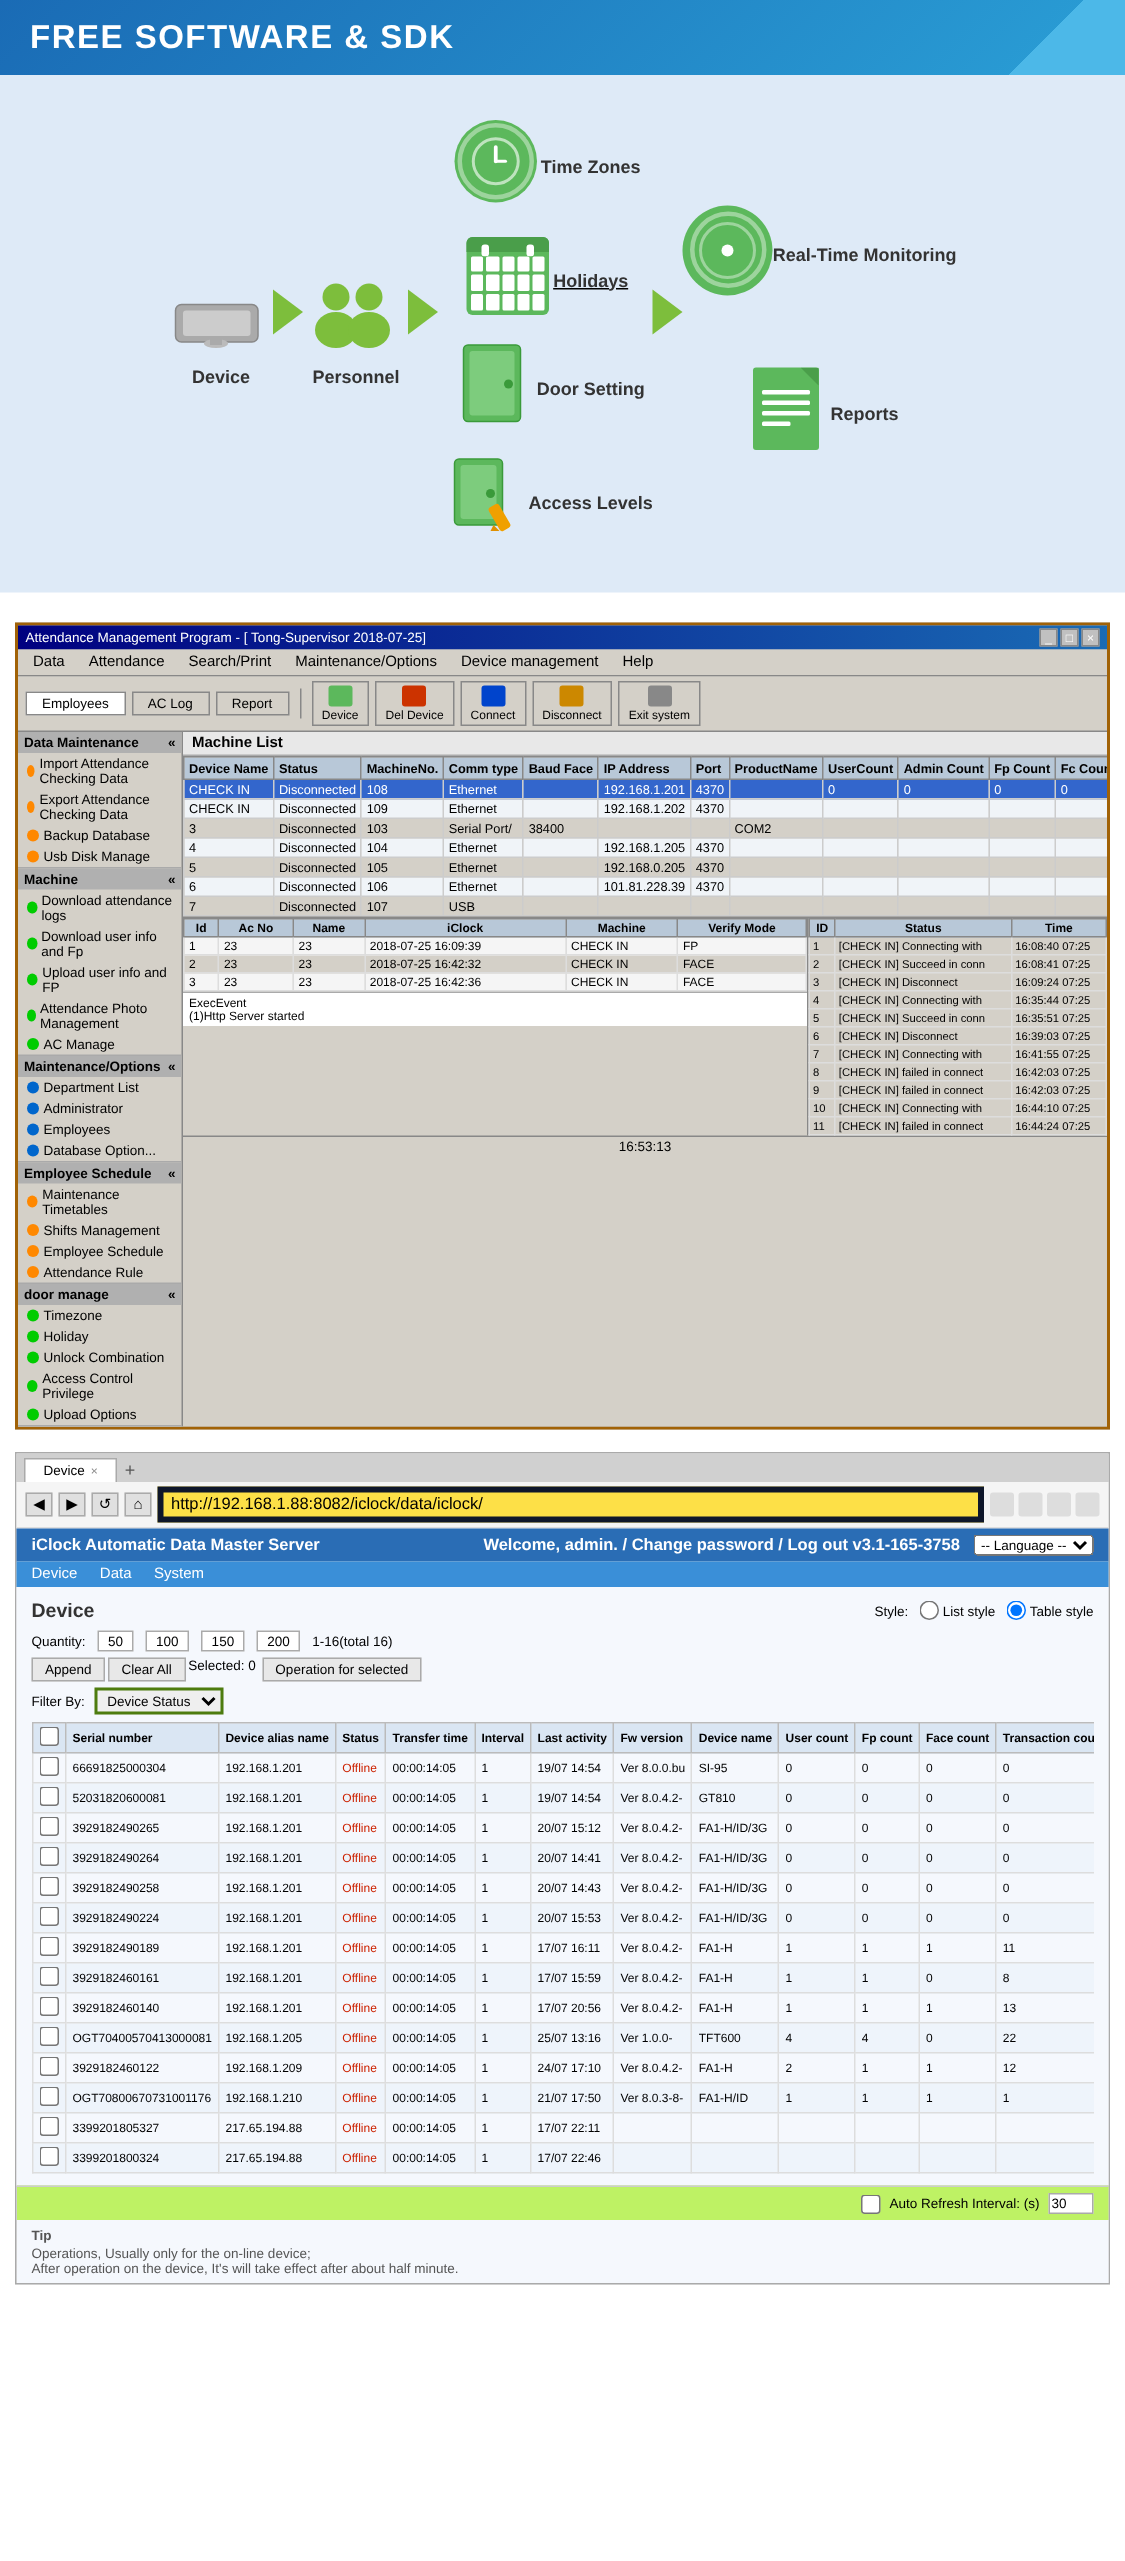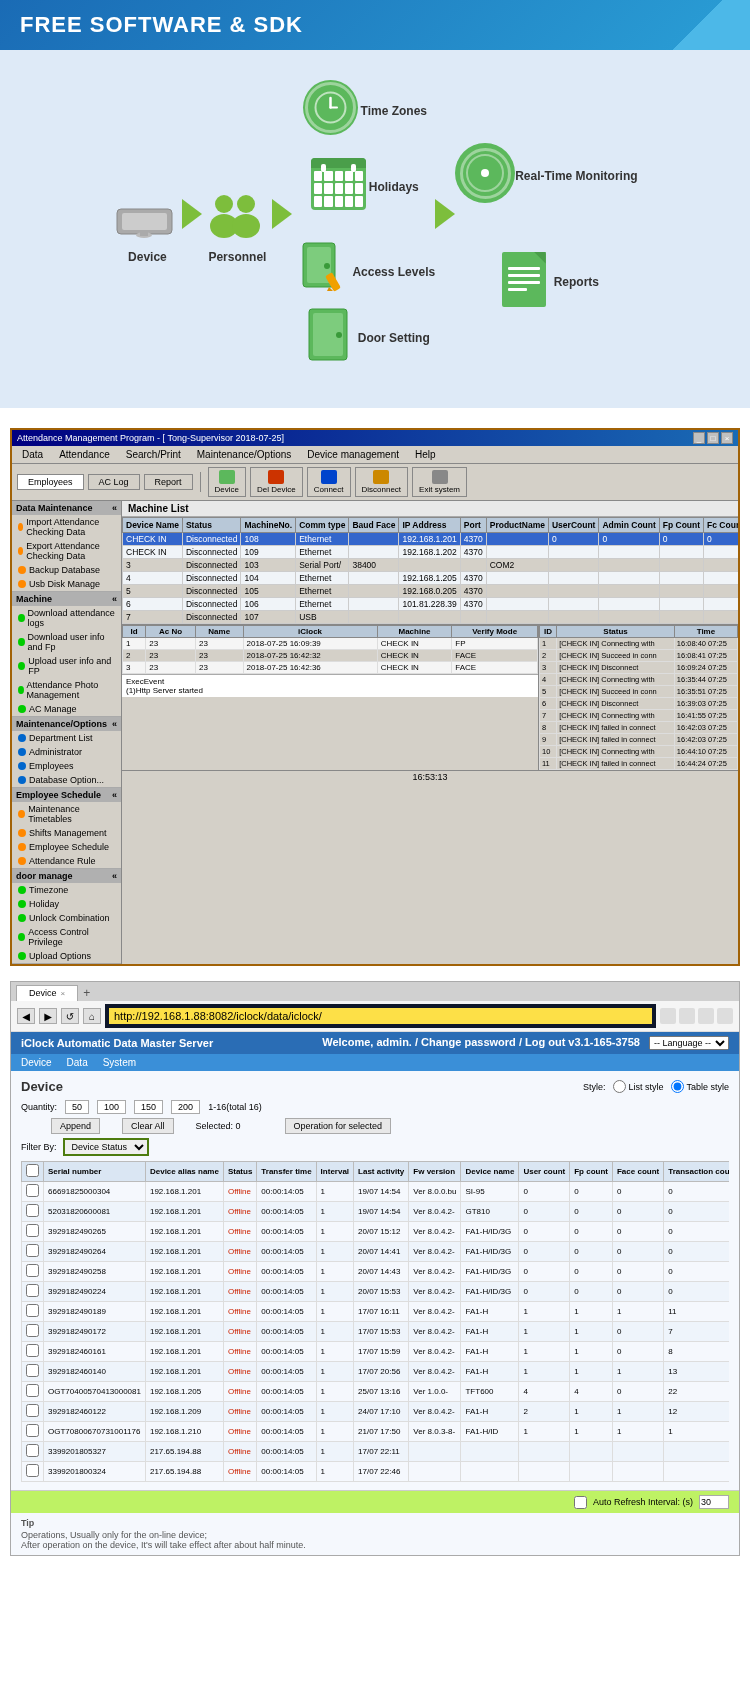--- a/index.html
+++ b/index.html
@@ -411,21 +411,21 @@
       display: flex; gap: 8px; font-size: 9px; align-items: center;
     }
     .style-toggle label { display: flex; align-items: center; gap: 2px; }
     .quantity-bar {
       display: flex; gap: 8px; font-size: 9px; align-items: center; margin-bottom: 4px;
     }
     .qty-btn {
       border: 1px solid #aaa; padding: 1px 6px; background: #fff; cursor: pointer; font-size: 9px;
     }
     .action-bar {
-      display: flex; gap: 22px; align-items: center; margin-bottom: 4px; font-size: 9px; margin-left: 30px;
+      display: flex; gap: 2px; align-items: flex-start; margin-bottom: 4px; font-size: 9px;
     }
     .action-btn {
       border: 1px solid #aaa; padding: 2px 8px; background: #e8e8e8; cursor: pointer; font-size: 9px;
     }
     .filter-bar {
       display: flex; align-items: center; gap: 6px; margin-bottom: 5px; font-size: 9px;
     }
     .filter-select {
       font-size: 9px; border: 2px solid #4d7c0f; padding: 1px 3px;
     }
@@ -522,21 +522,21 @@
             <svg width="35" height="35" viewBox="0 0 35 35">
               <circle cx="17.5" cy="17.5" r="15" fill="none" stroke="rgba(255,255,255,0.6)" stroke-width="2"></circle>
               <line x1="17.5" y1="8" x2="17.5" y2="17.5" stroke="#fff" stroke-width="2.5" stroke-linecap="round"></line>
               <line x1="17.5" y1="17.5" x2="24" y2="17.5" stroke="#fff" stroke-width="2" stroke-linecap="round"></line>
             </svg>
           </div>
         </div>
         <span class="flow-label">Time Zones</span>
       </div>
 
-      <div class="center-item" style="margin-bottom:19px;">
+      <div class="center-item" style="margin-bottom:6px;text-decoration:underline;">
         <div class="flow-icon">
           <div class="calendar-icon">
             <div class="calendar-top">
               <svg width="55" height="10">
                   <rect x="10" y="2" width="5" height="8" rx="2" fill="#fff"></rect>
                   <rect x="40" y="2" width="5" height="8" rx="2" fill="#fff"></rect>
                 </svg>
             </div>
             <div class="calendar-grid">
               <div class="cal-dot"></div>
@@ -553,43 +553,43 @@
                 <div class="cal-dot"></div>
                 <div class="cal-dot"></div>
                 <div class="cal-dot"></div>
                 <div class="cal-dot"></div>
             </div>
           </div>
         </div>
         <span class="flow-label">Holidays</span>
       </div>
 
-      <div class="center-item">
-        <div class="flow-icon">
-          <svg width="55" height="55" viewBox="0 0 55 55">
-            <rect x="8" y="2" width="32" height="44" rx="3" fill="#5cb85c" stroke="#3a9a3a" stroke-width="1"></rect>
-            <rect x="12" y="6" width="24" height="36" rx="2" fill="#7dcc7d"></rect>
-            <circle cx="32" cy="25" r="3" fill="#3a9a3a"></circle>
-
-            <rect x="34" y="32" width="8" height="18" rx="2" fill="#f0a000" transform="rotate(-30,38,41)"></rect>
-            <polygon points="34,46 38,50 32,50" fill="#e09000"></polygon>
-          </svg>
-        </div>
-        <span class="flow-label">Access Levels</span>
-      </div>
-
       <div class="center-item" style="margin-bottom:10px;">
         <div class="flow-icon">
           <svg width="42" height="55" viewBox="0 0 42 55">
             <rect x="2" y="2" width="38" height="51" rx="3" fill="#5cb85c" stroke="#3a9a3a" stroke-width="1"></rect>
             <rect x="6" y="6" width="30" height="43" rx="2" fill="#7dcc7d"></rect>
             <circle cx="32" cy="28" r="3" fill="#3a9a3a"></circle>
           </svg>
         </div>
         <span class="flow-label">Door Setting</span>
+      </div>
+
+      <div class="center-item">
+        <div class="flow-icon">
+          <svg width="55" height="55" viewBox="0 0 55 55">
+            <rect x="8" y="2" width="32" height="44" rx="3" fill="#5cb85c" stroke="#3a9a3a" stroke-width="1"></rect>
+            <rect x="12" y="6" width="24" height="36" rx="2" fill="#7dcc7d"></rect>
+            <circle cx="32" cy="25" r="3" fill="#3a9a3a"></circle>
+
+            <rect x="34" y="32" width="8" height="18" rx="2" fill="#f0a000" transform="rotate(-30,38,41)"></rect>
+            <polygon points="34,46 38,50 32,50" fill="#e09000"></polygon>
+          </svg>
+        </div>
+        <span class="flow-label">Access Levels</span>
       </div>
     </div>
 
     <div class="arrow-right"></div>
 
     <div class="center-column">
 
       <div class="center-item" style="margin-bottom:40px;">
         <div class="flow-icon">
           <div class="green-circle" style="width:60px;height:60px;">
@@ -1151,35 +1151,20 @@
               <td>17/07 16:11</td>
               <td>Ver 8.0.4.2-</td>
               <td>FA1-H</td>
               <td>1</td>
               <td>1</td>
               <td>1</td>
               <td>11</td>
             </tr>
             <tr>
               <td><input type="checkbox" style=""></td>
-              <td>3929182490172</td>
-              <td>192.168.1.201</td>
-              <td><span class="status-offline">Offline</span></td>
-              <td>00:00:14:05</td>
-              <td>1</td>
-              <td>17/07 15:53</td>
-              <td>Ver 8.0.4.2-</td>
-              <td>FA1-H</td>
-              <td>1</td>
-              <td>1</td>
-              <td>0</td>
-              <td>7</td>
-            </tr>
-            <tr>
-              <td><input type="checkbox" style=""></td>
               <td>3929182460161</td>
               <td>192.168.1.201</td>
               <td><span class="status-offline">Offline</span></td>
               <td>00:00:14:05</td>
               <td>1</td>
               <td>17/07 15:59</td>
               <td>Ver 8.0.4.2-</td>
               <td>FA1-H</td>
               <td>1</td>
               <td>1</td>

